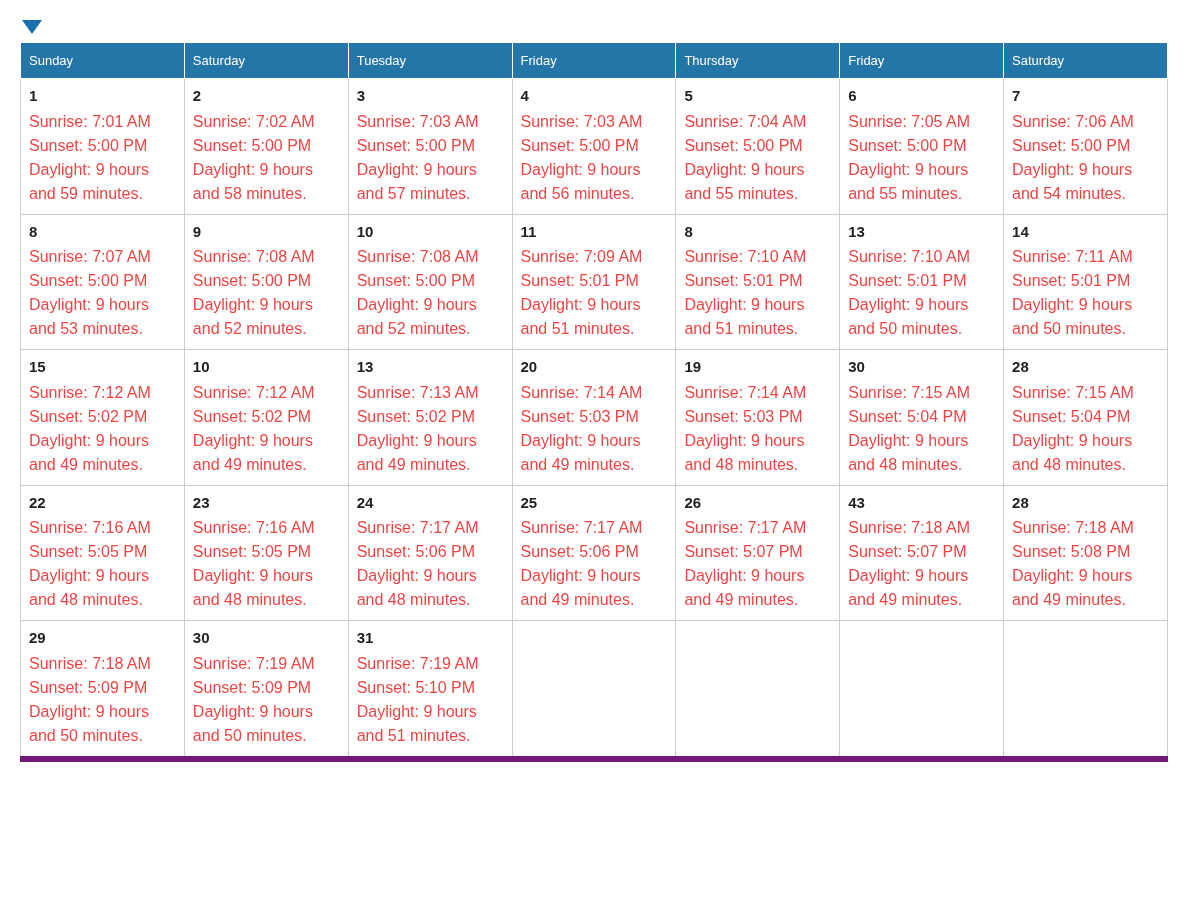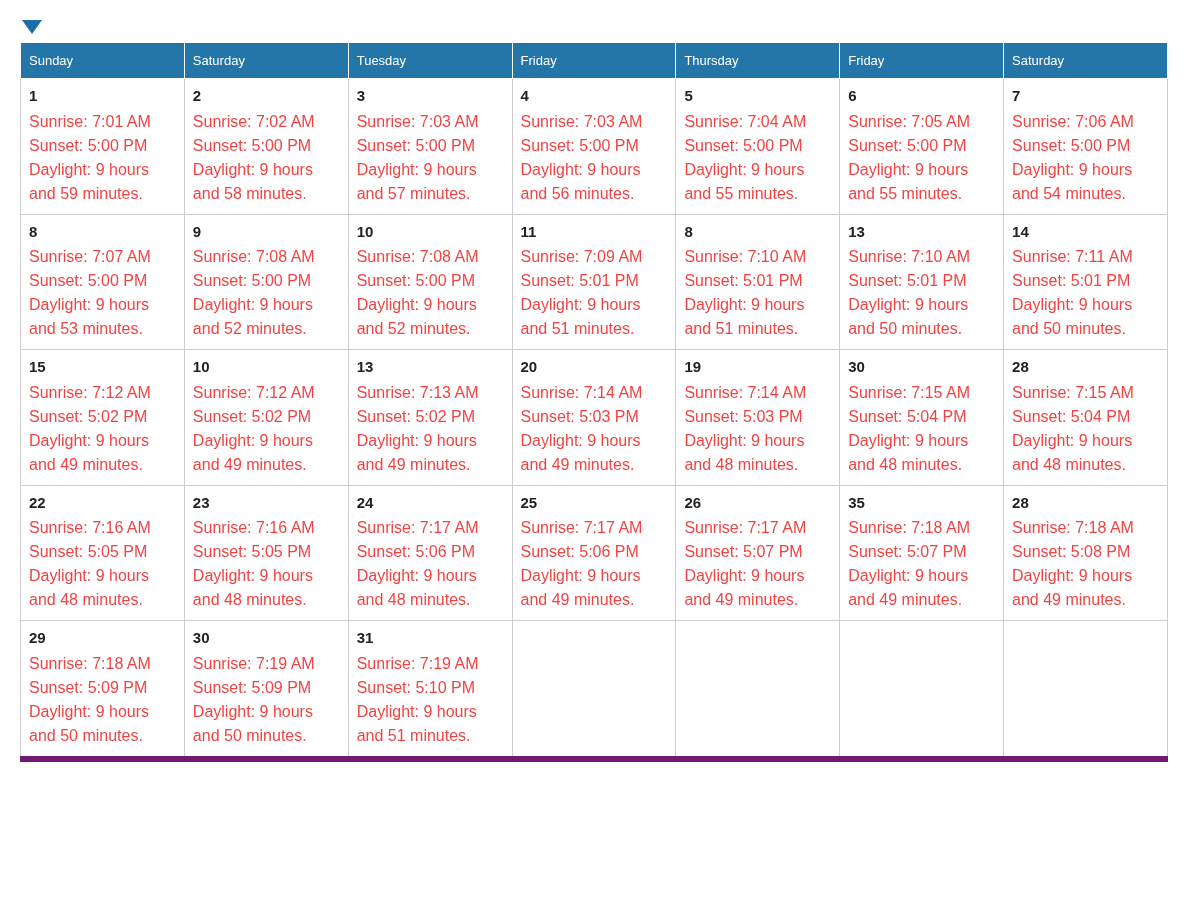--- a/index.html
+++ b/index.html
@@ -233,21 +233,21 @@
         </td>
         <td>
           <div class="day-num">25</div>
           <div class="day-info">Sunrise: 7:17 AM<br>Sunset: 5:06 PM<br>Daylight: 9 hours<br>and 49 minutes.</div>
         </td>
         <td>
           <div class="day-num">26</div>
           <div class="day-info">Sunrise: 7:17 AM<br>Sunset: 5:07 PM<br>Daylight: 9 hours<br>and 49 minutes.</div>
         </td>
         <td>
-          <div class="day-num">35</div>
+          <div class="day-num">43</div>
           <div class="day-info">Sunrise: 7:18 AM<br>Sunset: 5:07 PM<br>Daylight: 9 hours<br>and 49 minutes.</div>
         </td>
         <td>
           <div class="day-num">28</div>
           <div class="day-info">Sunrise: 7:18 AM<br>Sunset: 5:08 PM<br>Daylight: 9 hours<br>and 49 minutes.</div>
         </td>
       </tr>
       <tr>
         <td>
           <div class="day-num">29</div>

